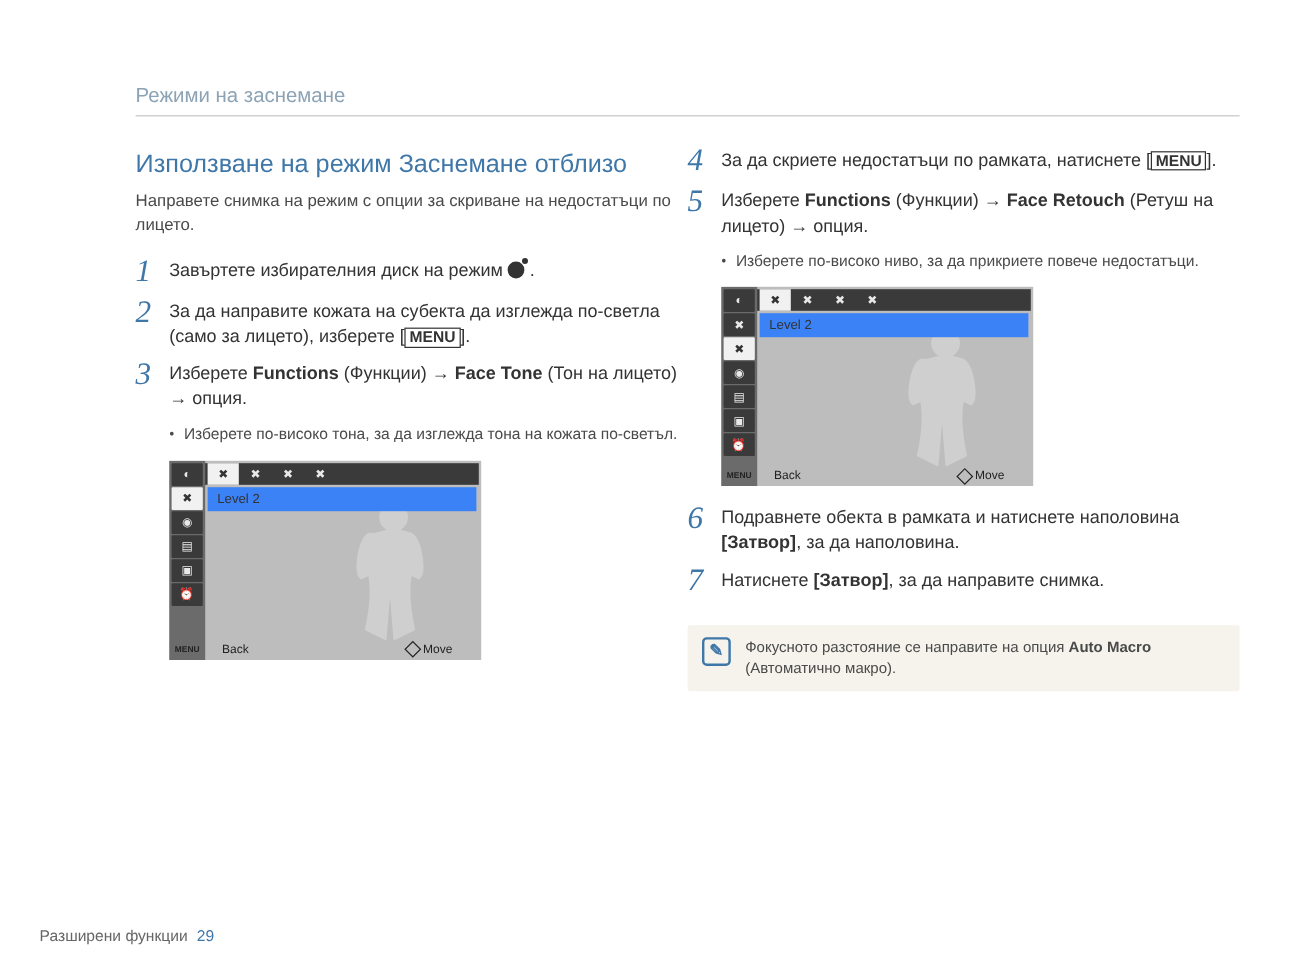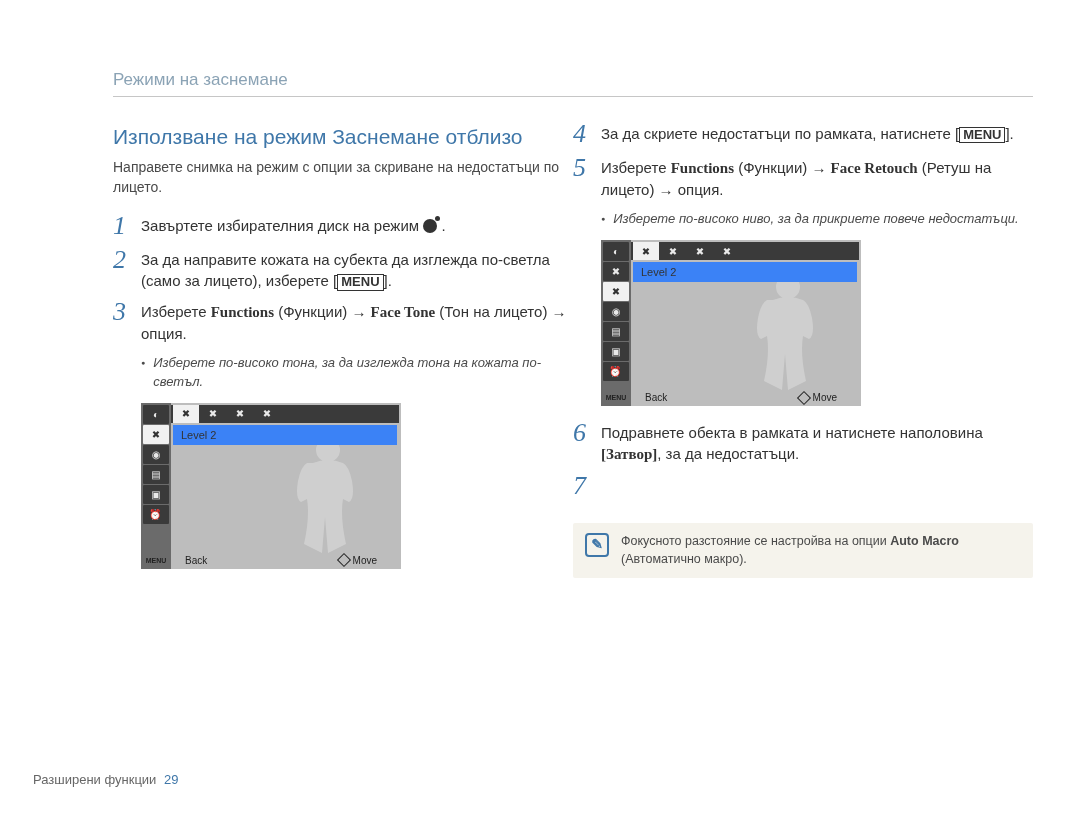--- a/index.html
+++ b/index.html
@@ -62,27 +62,25 @@
     line-height: 1;
     margin-top: -2px;
   }
   .step-body {
     font-size: 15px;
     line-height: 1.4;
     color: #333333;
   }
   .step-body b {
     font-weight: bold;
-    font-family: Liberation Serif, serif;
   }
   .sub-bullet {
     margin-left: 28px;
     margin-top: 2px;
     margin-bottom: 12px;
-    font-style: italic;
   }
   .sub-bullet .dot {
     display: flex;
     align-items: flex-start;
     font-size: 13px;
     line-height: 1.4;
     color: #4a4a4a;
   }
   .sub-bullet .dot::before {
     content: "●";
@@ -404,32 +402,35 @@
               <span class="move-diamond"></span>
               <span>Move</span>
             </span>
           </div>
         </div>
       </div>
 
       <div class="step">
         <div class="step-num">6</div>
         <div class="step-body">
-          <span>Подравнете обекта в рамката и натиснете наполовина </span><b>[Затвор]</b><span>, за да недостатъци.</span>
+          <span>Подравнете обекта в рамката и натиснете наполовина </span><b>[Затвор]</b><span>, за да наполовина.</span>
         </div>
       </div>
 
       <div class="step">
         <div class="step-num">7</div>
+        <div class="step-body">
+          <span>Натиснете </span><b>[Затвор]</b><span>, за да направите снимка.</span>
+        </div>
       </div>
 
       <div class="note-box">
         <div class="note-icon">✎</div>
         <div>
-          <span>Фокусното разстояние се настройва на опции </span><b>Auto Macro</b><span> (Автоматично макро).</span>
+          <span>Фокусното разстояние се направите на опция </span><b>Auto Macro</b><span> (Автоматично макро).</span>
         </div>
       </div>
 
     </div>
   </div>
 
   <div class="footer">
     <span>Разширени функции</span>
     <span class="pagenum">29</span>
   </div>

